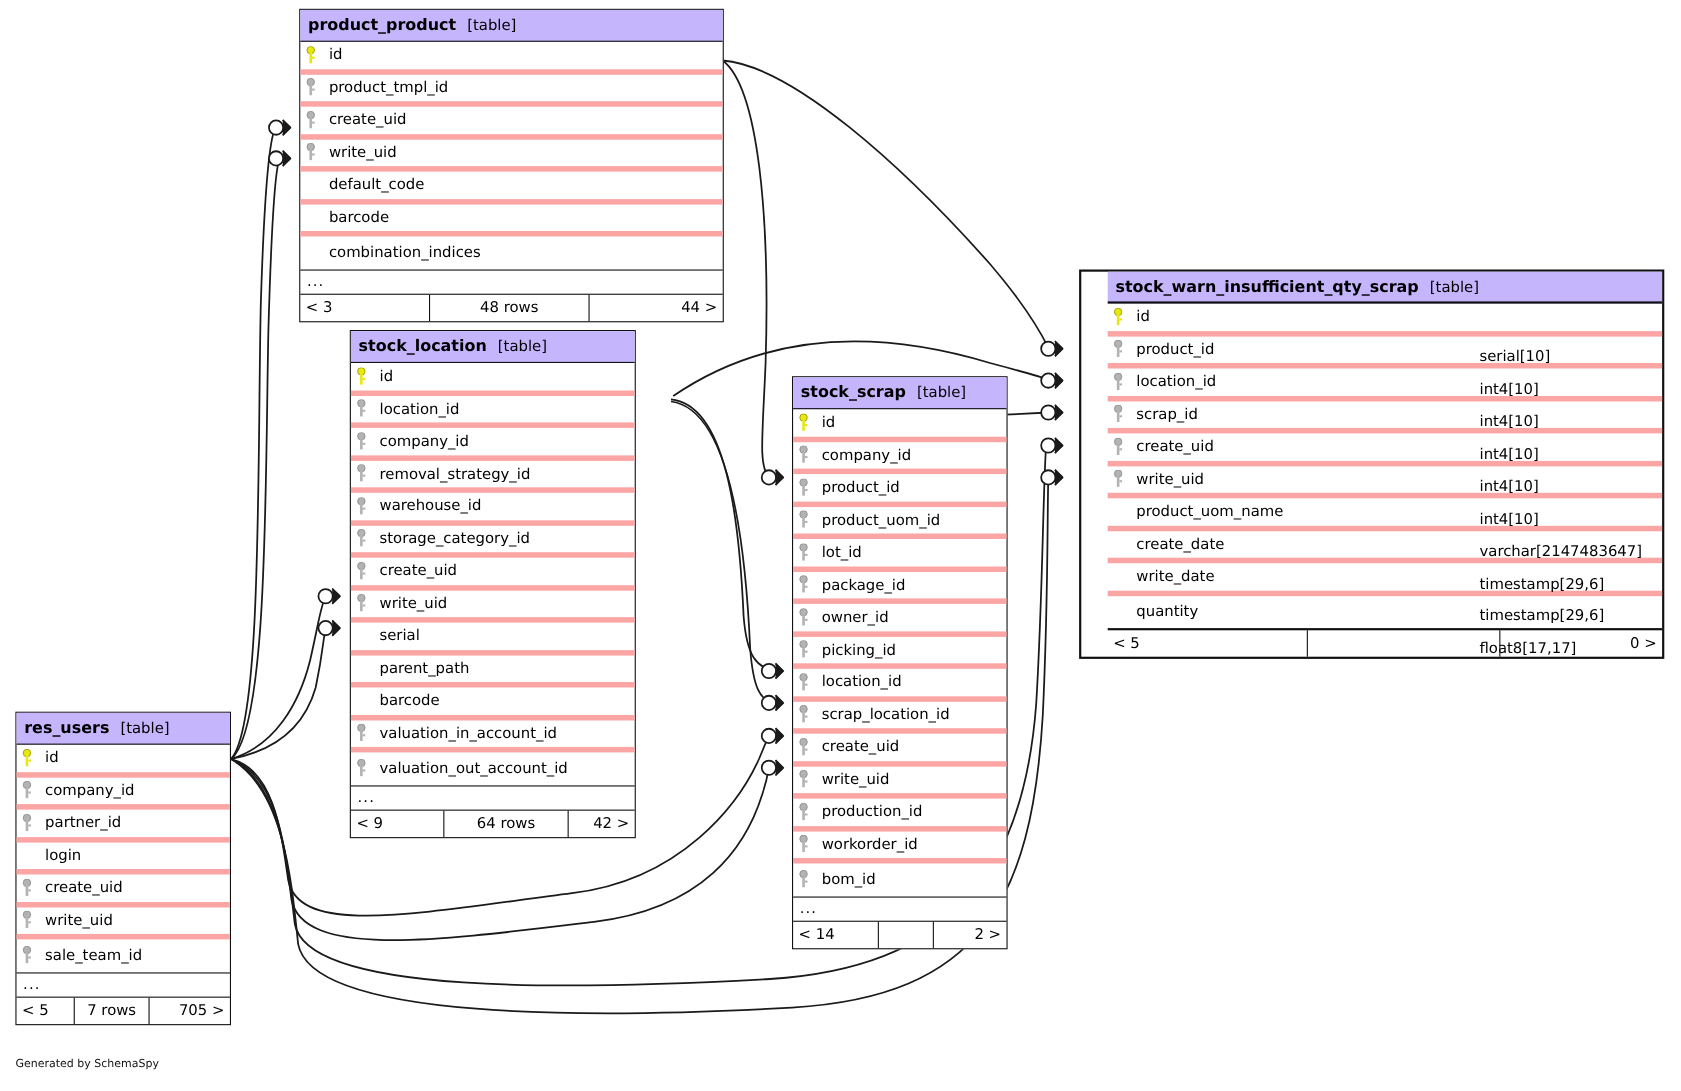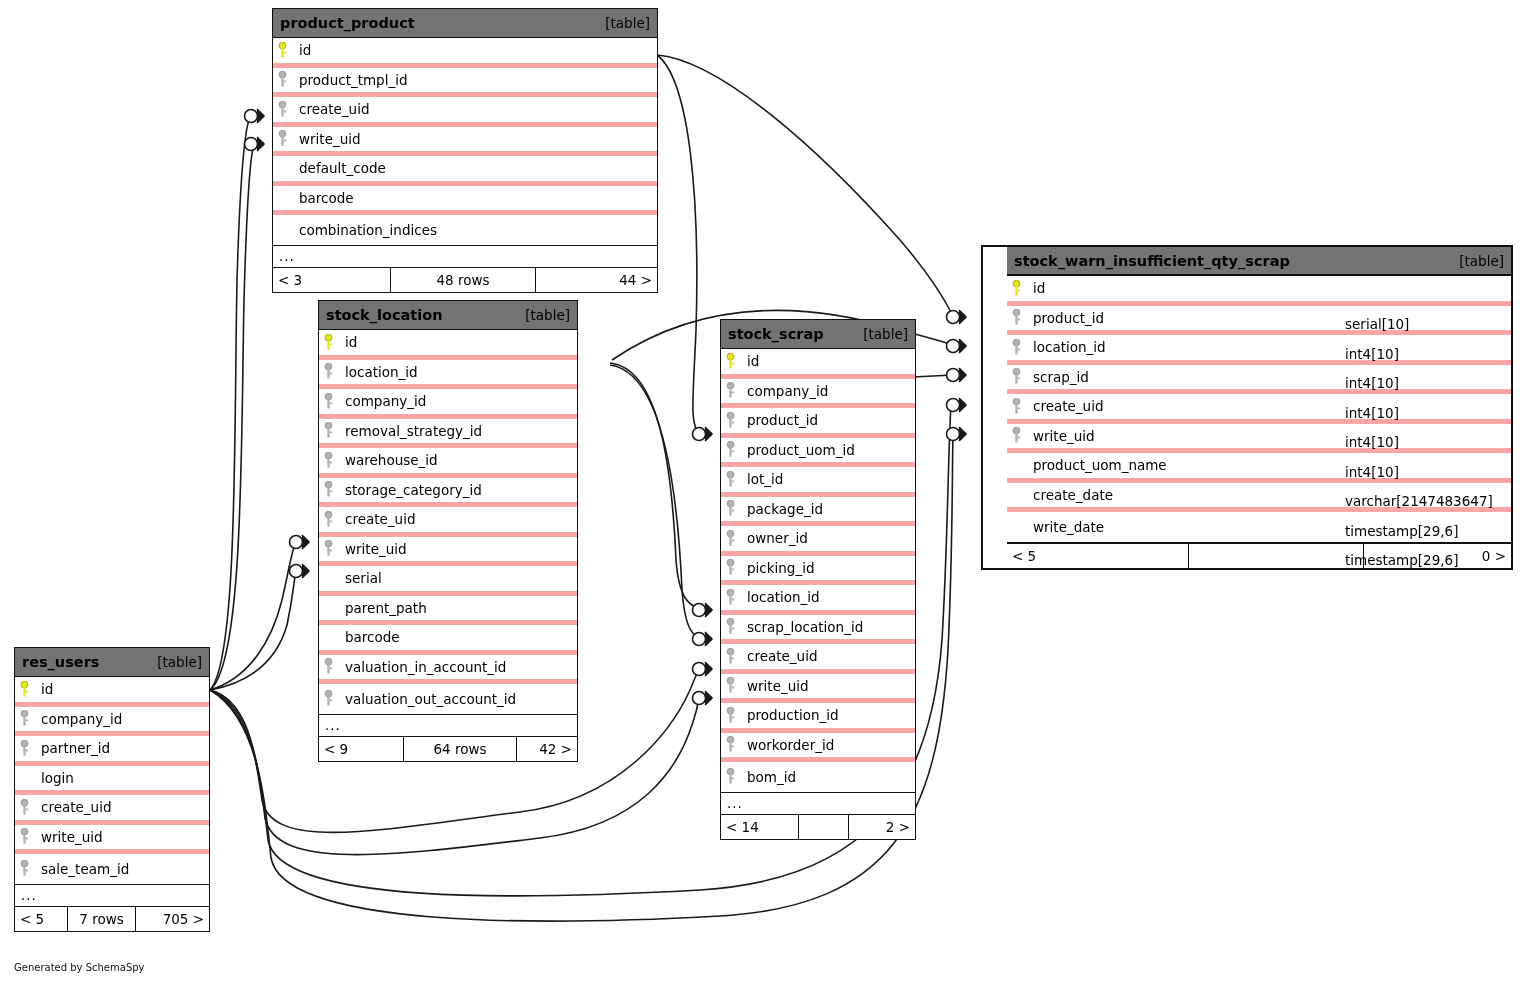--- a/index.html
+++ b/index.html
@@ -27,22 +27,21 @@
     background: #ffffff;
     border: 1px solid #111111;
     box-sizing: border-box;
     z-index: 5;
   }
   .table-box.thick { border-width: 2px; }
 
   .tbl-header {
     display: flex;
     align-items: center;
-    justify-content: space-between;
-    background: #737373;
+    background: #c4b5fd;
     border-bottom: 1px solid #111111;
     padding: 0 7px;
     height: 29px;
     box-sizing: border-box;
   }
   .thick > .tbl-header { border-bottom-width: 2px; }
   .tbl-title {
     font-weight: bold;
     font-size: 14.5px;
     color: #000;
@@ -385,21 +384,21 @@
     </div>
   </div>
   <div class="ellipsis-row">...</div>
   <div class="footer">
     <span class="fcell fleft" style="width:85px">&lt; 9</span>
     <span class="fcell fmid" style="width:113px">64 rows</span>
     <span class="fcell fright" style="flex:1">42 &gt;</span>
   </div>
 </div>
 
-<div class="table-box" style="left:720px; top:319px; width:196px;">
+<div class="table-box" style="left:720px; top:342px; width:196px;">
   <div class="tbl-header">
     <span class="tbl-title">stock_scrap</span>
     <span class="tbl-tag">[table]</span>
   </div>
   <div>
     <div class="row">
       <span class="keyslot">
         <svg width="9" height="17" viewBox="0 0 9 17">
             <circle cx="4.5" cy="3.6" r="3.4" fill="#e8e80f" stroke="#9a9a00" stroke-width="0.8"></circle>
             <rect x="3.3" y="5.6" width="2.4" height="10" fill="#e8e80f"></rect>
@@ -637,20 +636,25 @@
     <div class="row">
       <span class="keyslot"></span>
       <span class="cname">create_date</span>
       <span class="ctype" style="width:174px">timestamp[29,6]</span>
     </div>
     <div class="row">
       <span class="keyslot"></span>
       <span class="cname">write_date</span>
       <span class="ctype" style="width:174px">timestamp[29,6]</span>
     </div>
+    <div class="row">
+      <span class="keyslot"></span>
+      <span class="cname">quantity</span>
+      <span class="ctype" style="width:174px">float8[17,17]</span>
+    </div>
   </div>
   <div class="sep-strong"></div>
   <div class="footer">
     <span class="fcell fleft" style="width:182px">&lt; 5</span>
     <span class="fcell fmid" style="width:175px"></span>
     <span class="fcell fright" style="flex:1">0 &gt;</span>
   </div>
 </div>
 
 <div class="table-box" style="left:14px; top:647px; width:196px;">

